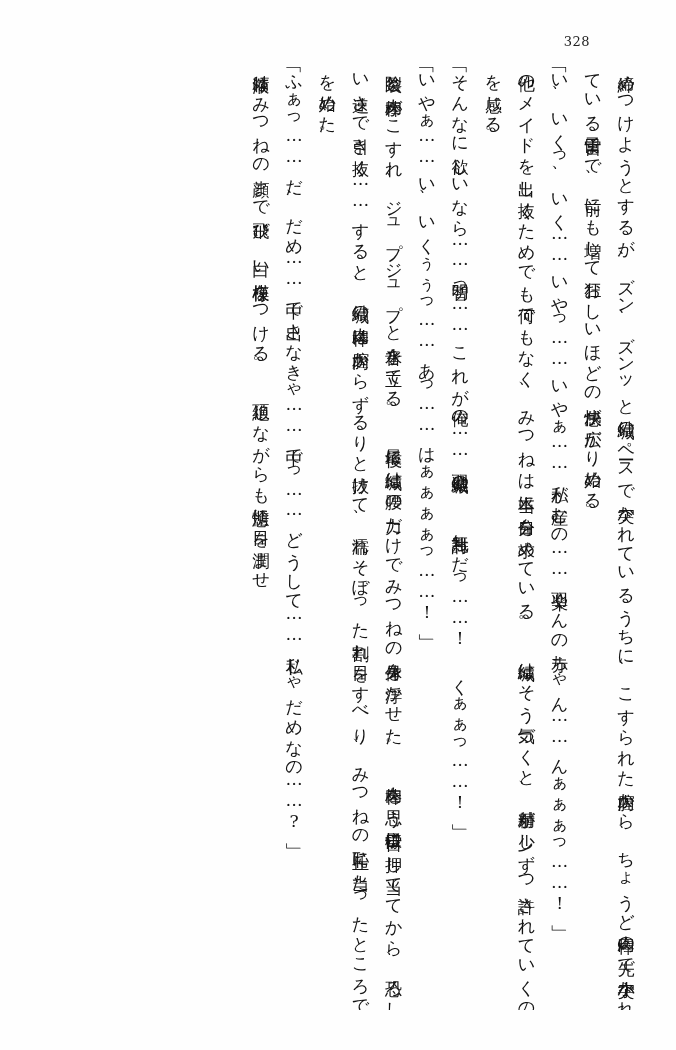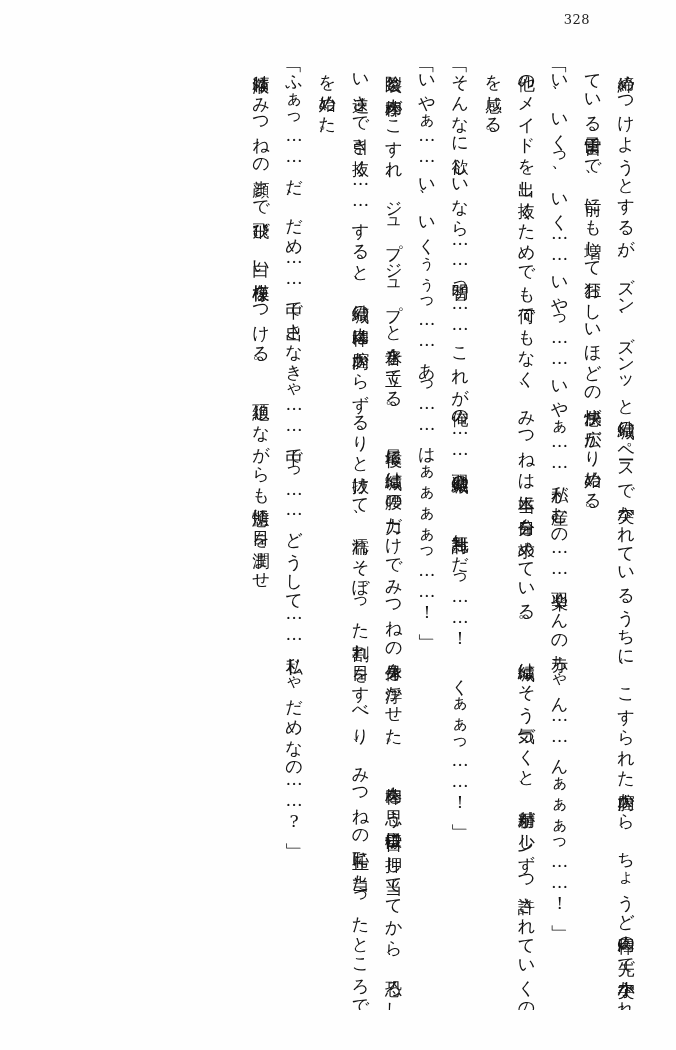--- a/index.html
+++ b/index.html
@@ -16,21 +16,21 @@
   }
   .page {
     position: relative;
     width: 676px;
     height: 1050px;
     background: #fefefe;
     box-sizing: border-box;
   }
   .page-number {
     position: absolute;
-    top: 12px;
+    top: 34px;
     right: 86px;
     font-size: 13px;
     letter-spacing: 0.5px;
     color: #222;
     font-family: "DejaVu Serif", "Liberation Serif", serif;
   }
   .text-body {
     position: absolute;
     top: 62px;
     right: 34px;

